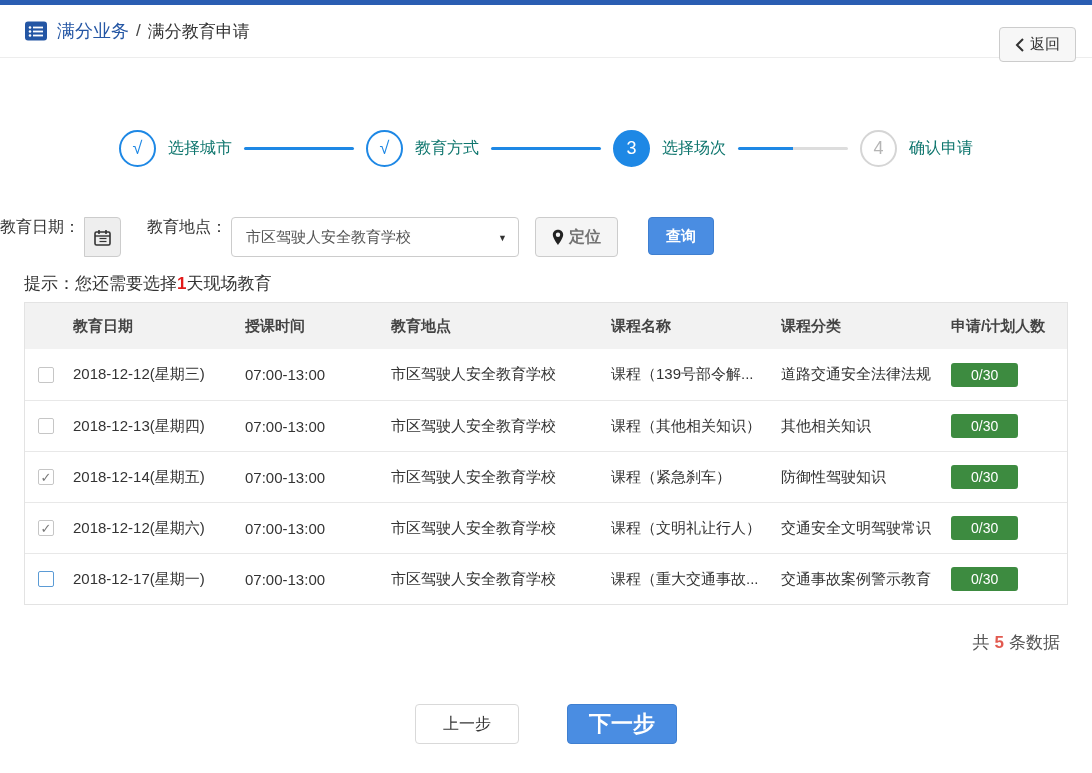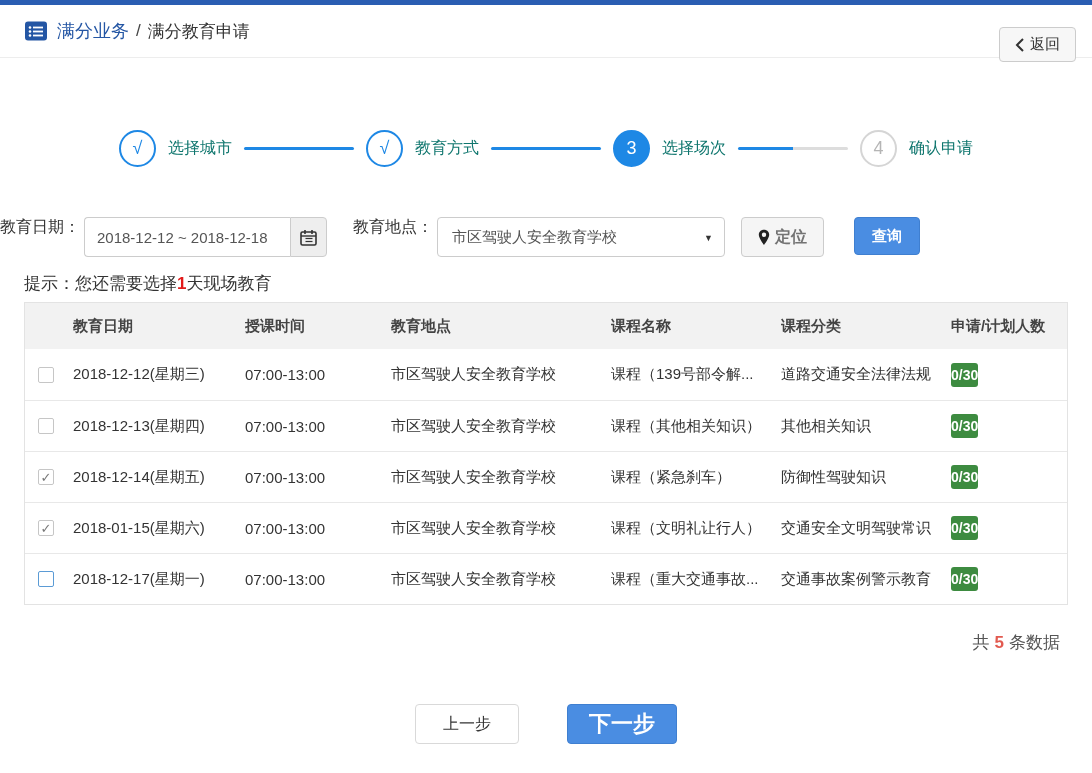--- a/index.html
+++ b/index.html
@@ -54,22 +54,22 @@
   .table { margin:0 24px; border:1px solid #e3e3e3; }
   .trow { display:grid; grid-template-columns:48px 172px 146px 220px 170px 170px 1fr;
     align-items:center; height:51px; border-top:1px solid #e8e8e8; background:#fff; font-size:15px; }
   .trow:first-child { border-top:none; }
   .thead { background:#f2f2f2; height:46px; font-weight:bold; color:#444; font-size:15px; }
   .cell { padding-right:6px; overflow:hidden; white-space:nowrap; }
   .cb-cell { display:flex; justify-content:center; }
   .checkbox { width:16px; height:16px; border:1px solid #c6c6c6; border-radius:2px; background:#fff;
     display:flex; align-items:center; justify-content:center; font-size:13px; color:#777; cursor:pointer; }
   .checkbox.focus { border-color:#5b9bd5; }
-  .badge { display:inline-block; background:var(--badge-green,#3d8b40); color:#fff; font-weight:bold;
-    font-size:14px; padding:4px 0; border-radius:3px; }
+  .badge { display:inline-block; background:var(--badge-green,#3d8b40); color:#fff; font-weight:normal;
+    font-size:14px; padding:4px 20px; border-radius:3px; }
   
   .count { margin:26px 32px 0 0; text-align:right; font-size:17px; color:#555; }
   .count b { color:var(--count-red,#e25a50); margin:0 5px; }
   
   .actions { margin-top:50px; display:flex; justify-content:center; gap:8px; }
   .prev-btn { width:104px; height:40px; background:#fff; border:1px solid #d9d9d9; border-radius:4px;
     font-size:16px; color:#333; cursor:pointer; font-family:inherit; }
   .next-btn { width:110px; height:40px; background:var(--button-blue,#4a8de2); border:1px solid #3f7fd0;
     border-radius:4px; font-size:22px; font-weight:bold; color:#fff; cursor:pointer; font-family:inherit;margin-left:40px; }
 </style>
@@ -125,21 +125,20 @@
     <span class="step-circle">
         <span>4</span>
       </span>
     <span class="step-label">确认申请</span>
   </div>
 </div>
 
 <div class="filters">
   <span class="f-label">教育日期：</span>
   <div class="input-group">
-    <input class="date-input" readonly="" value="2018-12-12 ~ 2018-12-18" style="">
     <span class="addon">
       <svg width="17" height="17" viewBox="0 0 17 17">
         <rect x="1" y="3" width="15" height="13" rx="1.5" fill="none" stroke="#333" stroke-width="1.6"></rect>
         <line x1="5" y1="1" x2="5" y2="5" stroke="#333" stroke-width="1.6"></line>
         <line x1="12" y1="1" x2="12" y2="5" stroke="#333" stroke-width="1.6"></line>
         <line x1="1" y1="7" x2="16" y2="7" stroke="#333" stroke-width="1.4"></line>
         <line x1="5.5" y1="9.5" x2="12.5" y2="9.5" stroke="#333" stroke-width="1.2"></line>
         <line x1="5.5" y1="12.5" x2="12.5" y2="12.5" stroke="#333" stroke-width="1.2"></line>
       </svg>
     </span>
@@ -210,21 +209,21 @@
     <div class="cell">防御性驾驶知识</div>
     <div class="cell">
       <span class="badge">0/30</span>
     </div>
   </div>
 
   <div class="trow">
     <div class="cell cb-cell">
       <span class="checkbox checked">✓</span>
     </div>
-    <div class="cell">2018-01-15(星期六)</div>
+    <div class="cell">2018-12-12(星期六)</div>
     <div class="cell">07:00-13:00</div>
     <div class="cell">市区驾驶人安全教育学校</div>
     <div class="cell">课程（文明礼让行人）</div>
     <div class="cell">交通安全文明驾驶常识</div>
     <div class="cell">
       <span class="badge">0/30</span>
     </div>
   </div>
 
   <div class="trow">

